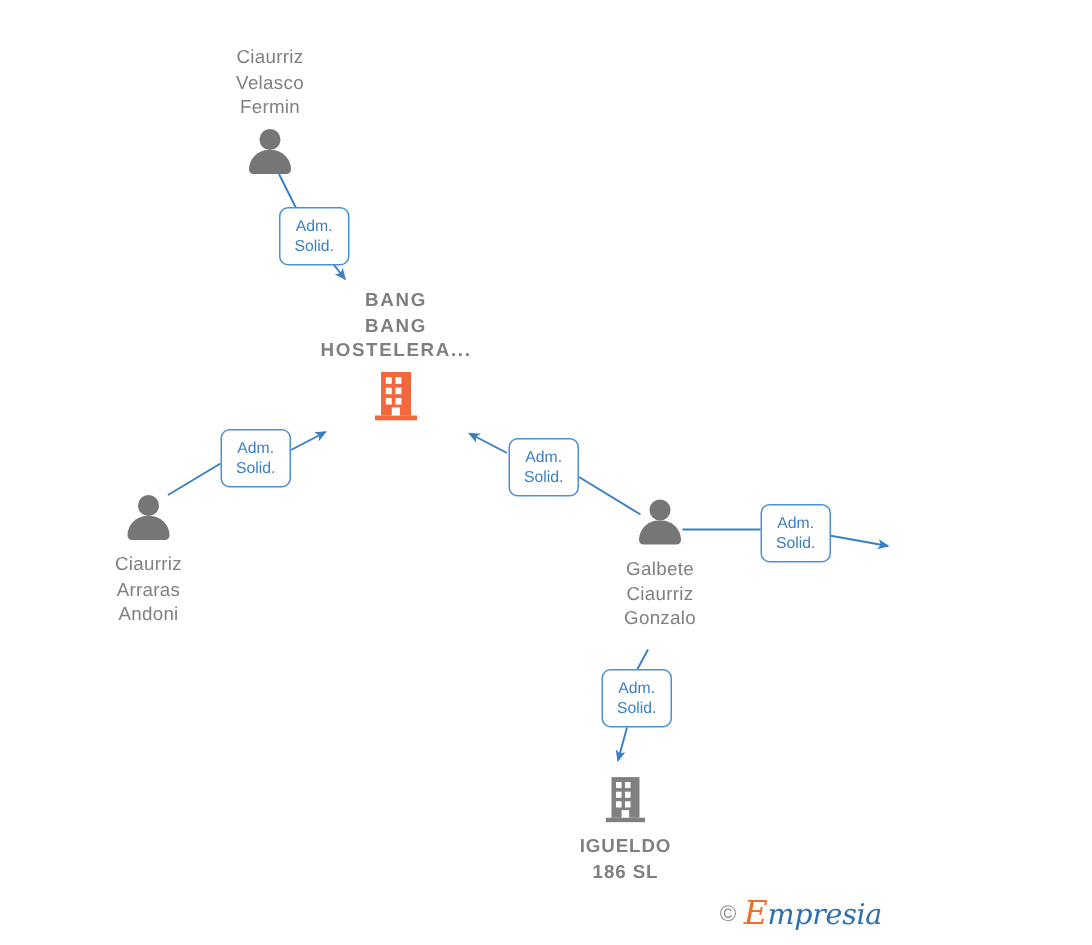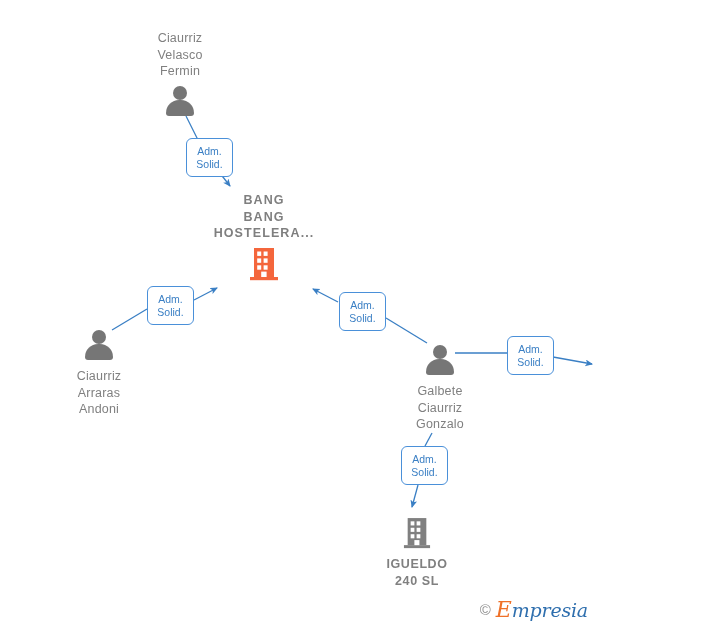--- a/index.html
+++ b/index.html
@@ -215,21 +215,21 @@
       <div class="person-icon">
         <div class="head"></div>
         <div class="body"></div>
       </div>
     </div>
     <div class="node-label">Ciaurriz
 Arraras
 Andoni</div>
   </div>
 
-  <div class="node label-below" style="left:440px; top:340px;">
+  <div class="node label-below" style="left:440px; top:328px;">
     <div class="icon-wrap">
       <div class="person-icon">
         <div class="head"></div>
         <div class="body"></div>
       </div>
     </div>
     <div class="node-label">Galbete
 Ciaurriz
 Gonzalo</div>
   </div>
@@ -243,21 +243,21 @@
         <rect x="8.2" y="4.5" width="4" height="4.4" fill="#ffffff"></rect>
         <rect x="14.6" y="4.5" width="4" height="4.4" fill="#ffffff"></rect>
         <rect x="8.2" y="11.4" width="4" height="4.4" fill="#ffffff"></rect>
         <rect x="14.6" y="11.4" width="4" height="4.4" fill="#ffffff"></rect>
         <rect x="8.2" y="18.3" width="4" height="4.4" fill="#ffffff"></rect>
         <rect x="14.6" y="18.3" width="4" height="4.4" fill="#ffffff"></rect>
         <rect x="12.2" y="24.6" width="5.4" height="5.4" fill="#ffffff"></rect>
       </svg>
     </div>
     <div class="node-label company">IGUELDO
-240  SL</div>
+186  SL</div>
   </div>
 
   <div class="rel-label" style="left:209px; top:157px;">
     <span>Adm.</span>
     <span>Solid.</span>
   </div>
 
   <div class="rel-label" style="left:170px; top:305px;">
     <span>Adm.</span>
     <span>Solid.</span>

